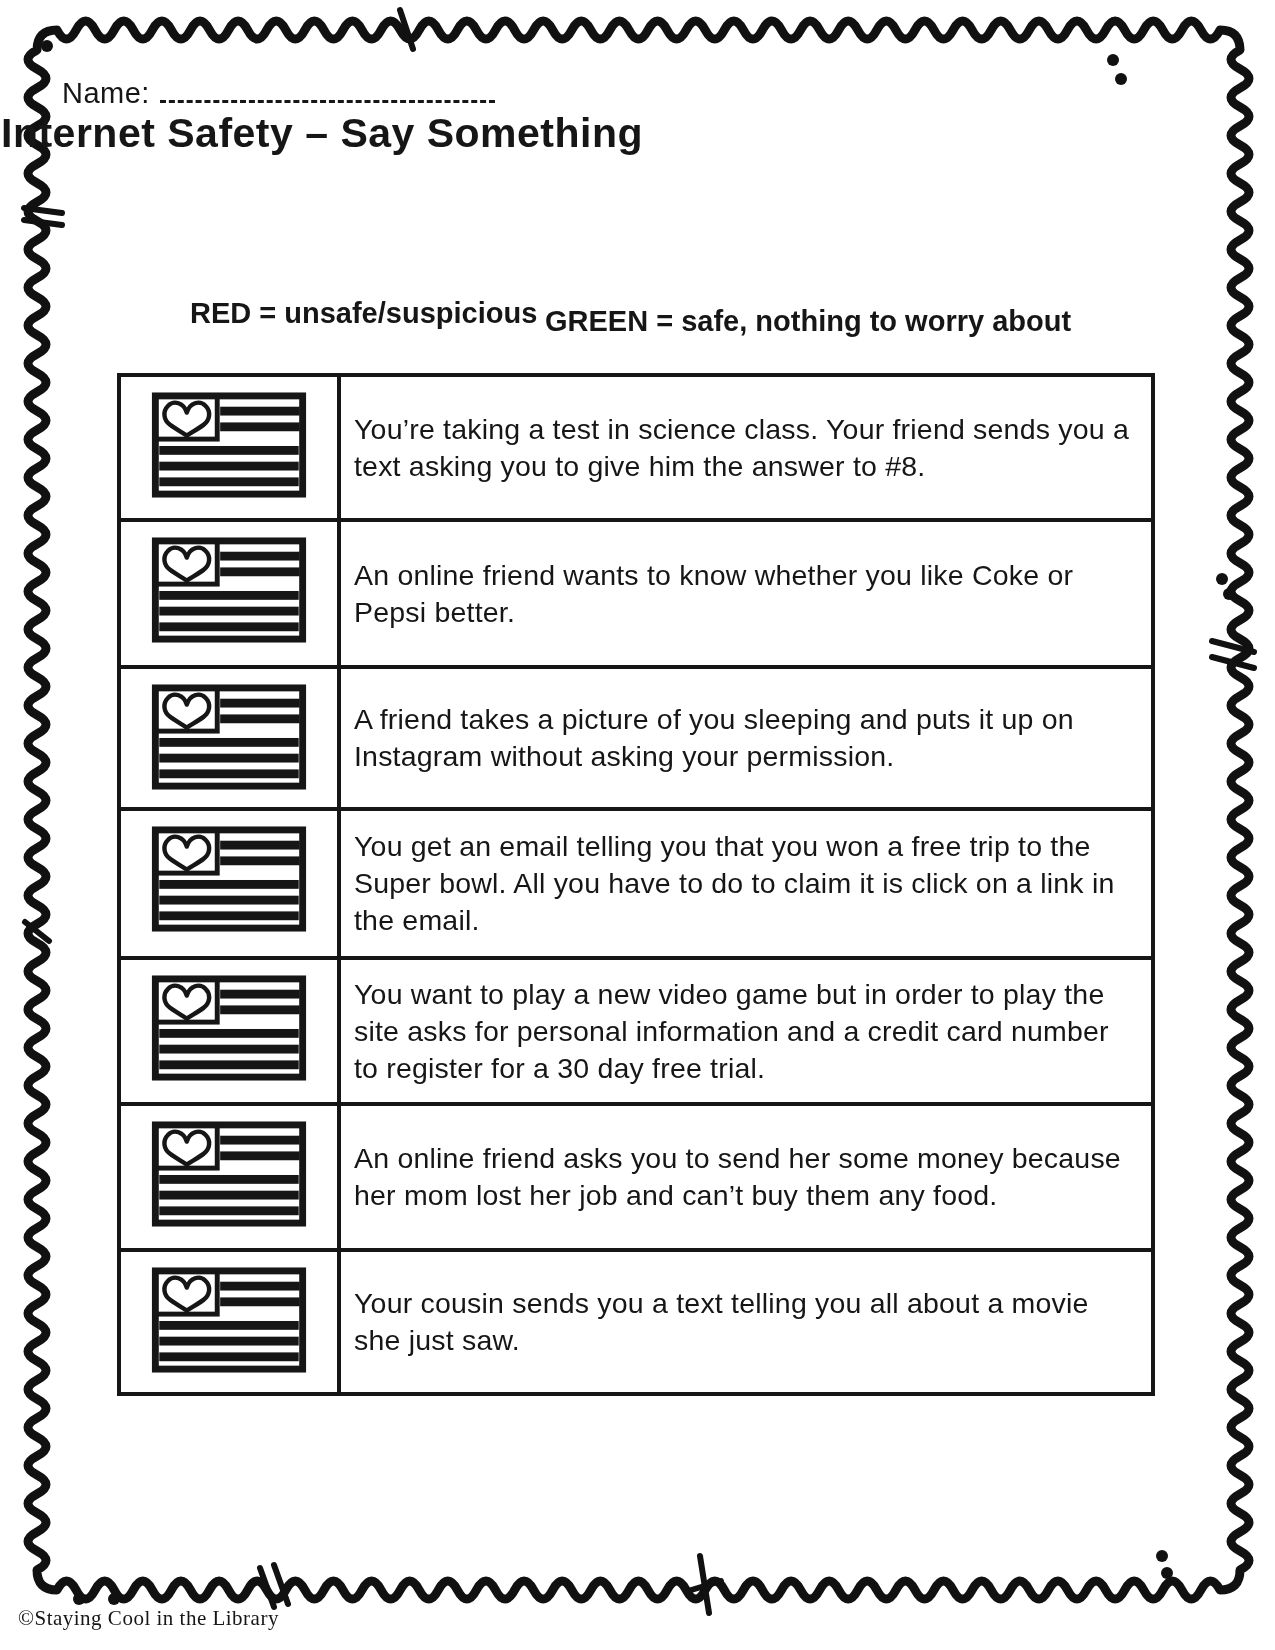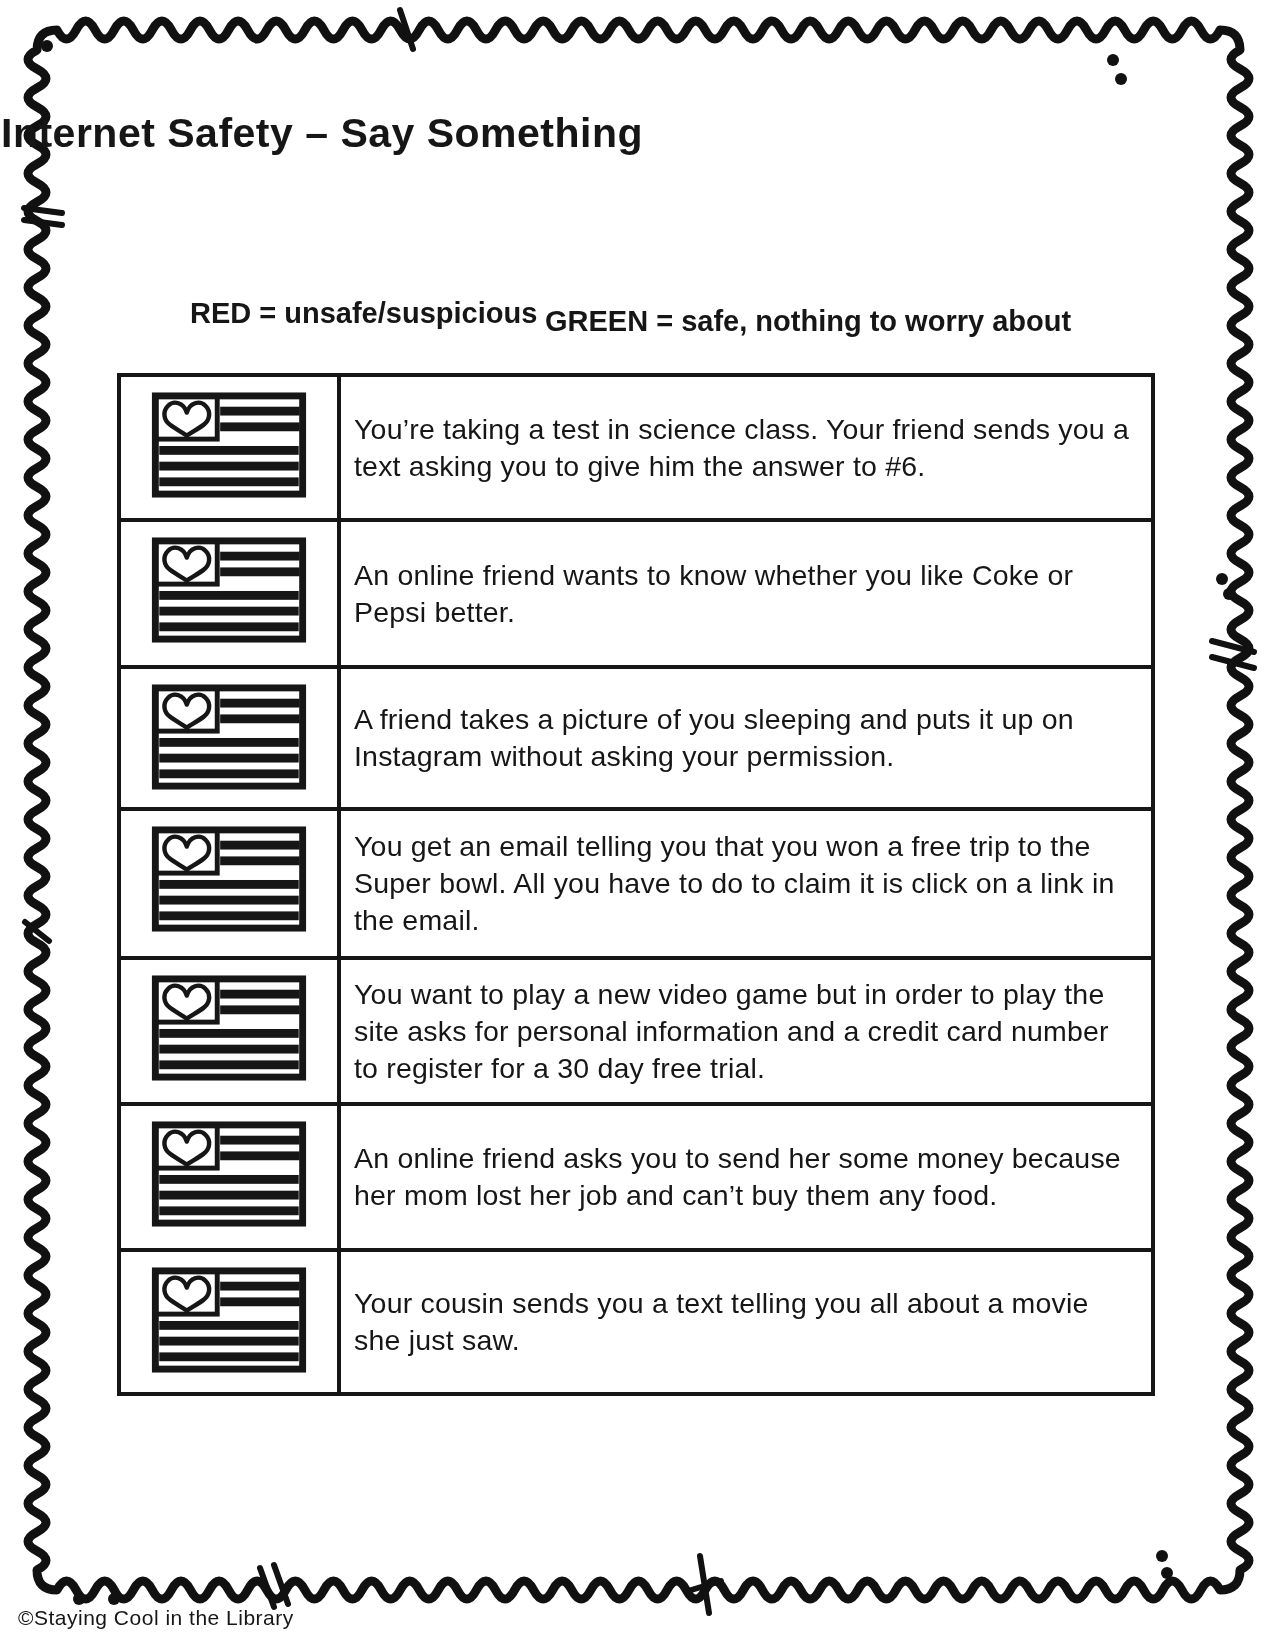--- a/index.html
+++ b/index.html
@@ -34,21 +34,21 @@
   tr:nth-child(4){height:149px}
   tr:nth-child(5){height:146px}
   tr:nth-child(6){height:146px}
   tr:nth-child(7){height:144px}
   tr:nth-child(8){height:143px}
   .flag-cell{width:214px;vertical-align:top;text-align:center;padding-top:14px;}
   .flag{width:158px;height:108px;}
   .text-cell{font-size:28.5px;line-height:37px;vertical-align:middle;
     padding:8px 18px 8px 13px;letter-spacing:.2px;}
 
-  .footer{position:absolute;left:18px;top:1606px;font-size:21px;letter-spacing:.5px;}
+  .footer{position:absolute;left:18px;top:1606px;font-size:21px;letter-spacing:.5px;font-family:Liberation Serif, serif;}
 </style>
 </head>
 <body>
 
 <svg width="0" height="0" style="position:absolute" aria-hidden="true">
   <defs>
     <g id="heart-flag" fill="none" stroke="#161616">
       <rect x="5" y="5" width="150" height="100" stroke-width="7"></rect>
       <rect x="5" y="5" width="63" height="44" stroke-width="5"></rect>
       <path d="M37 22 C34 12 24 9 18 15 C12 21 13.5 29.5 20 34.5 C26 39 32 42 37 45.5 C42 42 48 39 54 34.5 C60.5 29.5 62 21 56 15 C50 9 40 12 37 22 Z" stroke-width="4.5" stroke-linejoin="round"></path>
@@ -85,37 +85,40 @@
       <circle cx="1121" cy="79" r="6"></circle>
       <circle cx="1222" cy="579" r="6"></circle>
       <circle cx="1229" cy="594" r="6"></circle>
       <circle cx="79" cy="1599" r="6"></circle>
       <circle cx="114" cy="1599" r="6"></circle>
       <circle cx="1162" cy="1556" r="6"></circle>
       <circle cx="1167" cy="1573" r="6"></circle>
     </g>
   </svg>
 
+  <div class="name-row">
+    <span>Name:</span><span class="name-blank"></span>
+  </div>
 
   <div class="title">Internet Safety – Say Something</div>
 
 
   <div class="legend">
     <span class="legend-red">RED = unsafe/suspicious</span>
     <span class="legend-green">GREEN = safe, nothing to worry about</span>
   </div>
 
   <table class="situations">
     <tbody>
       <tr>
         <td class="flag-cell">
           <svg class="flag" viewBox="0 0 160 110">
               <use href="#heart-flag"></use>
             </svg></td>
-        <td class="text-cell">You’re taking a test in science class. Your friend sends you a text asking you to give him the answer to #6.</td>
+        <td class="text-cell">You’re taking a test in science class. Your friend sends you a text asking you to give him the answer to #8.</td>
       </tr>
       <tr>
         <td class="flag-cell">
           <svg class="flag" viewBox="0 0 160 110">
               <use href="#heart-flag"></use>
             </svg></td>
         <td class="text-cell">An online friend wants to know whether you like Coke or Pepsi better.</td>
       </tr>
       <tr>
         <td class="flag-cell">

